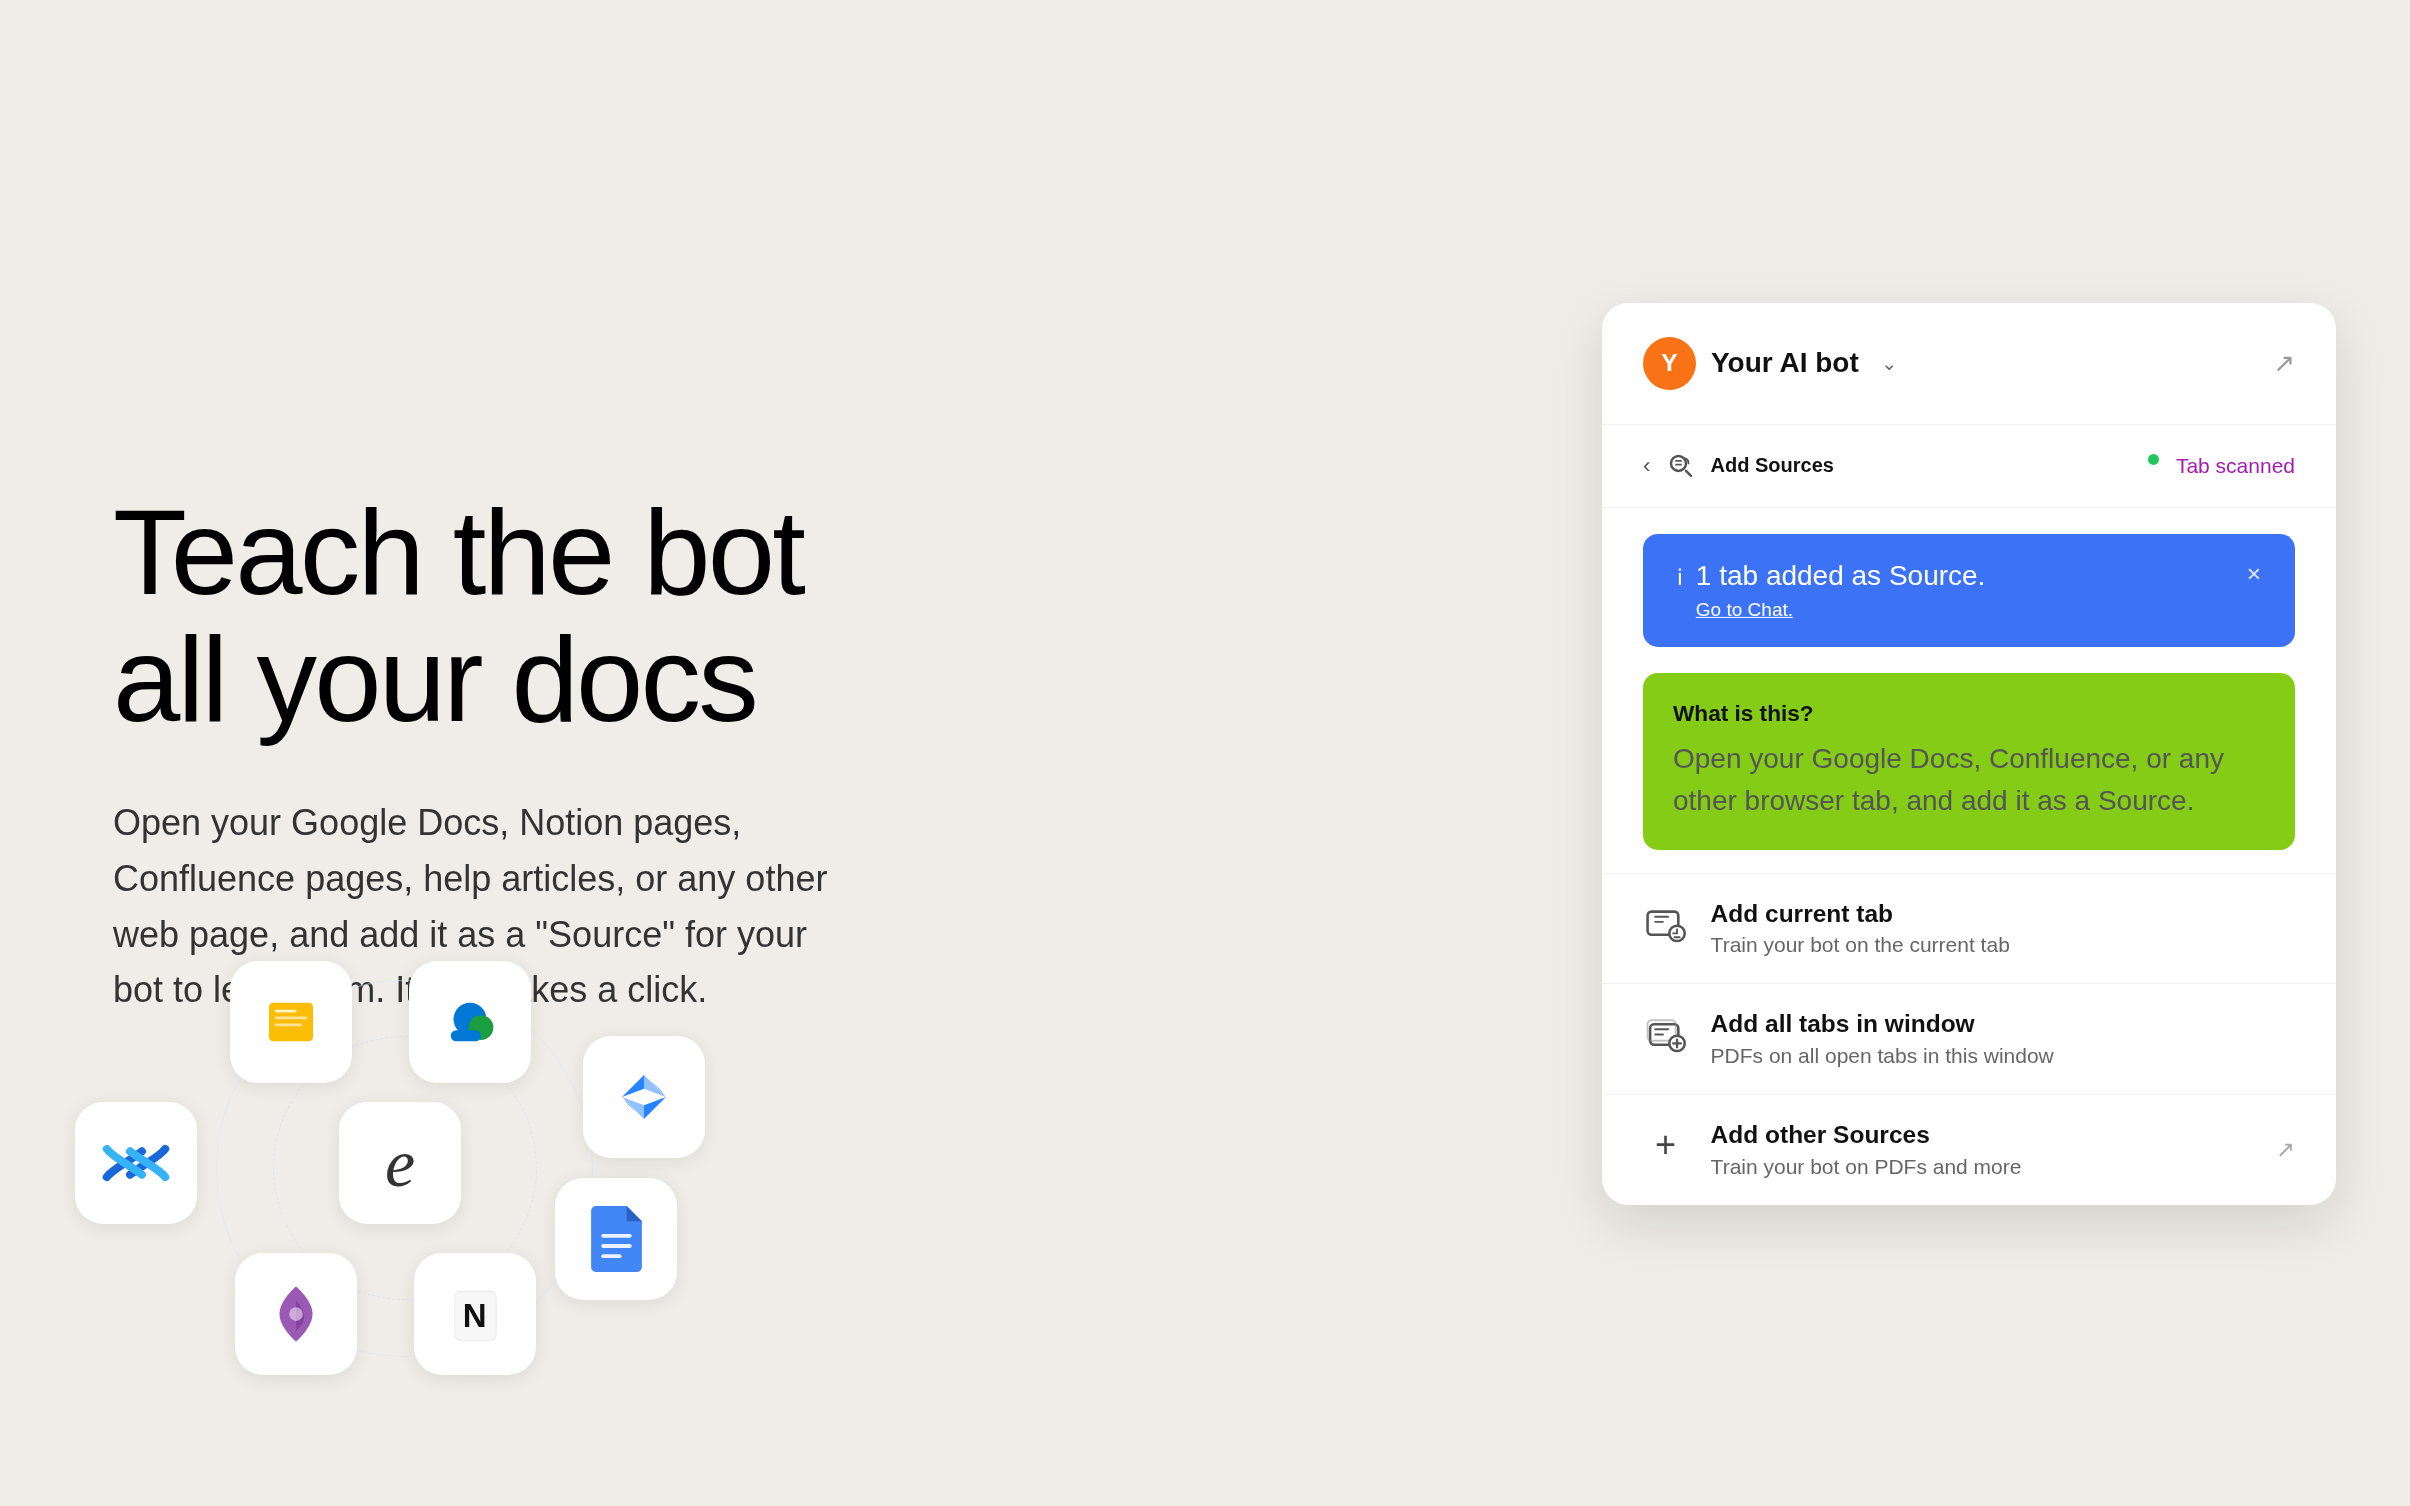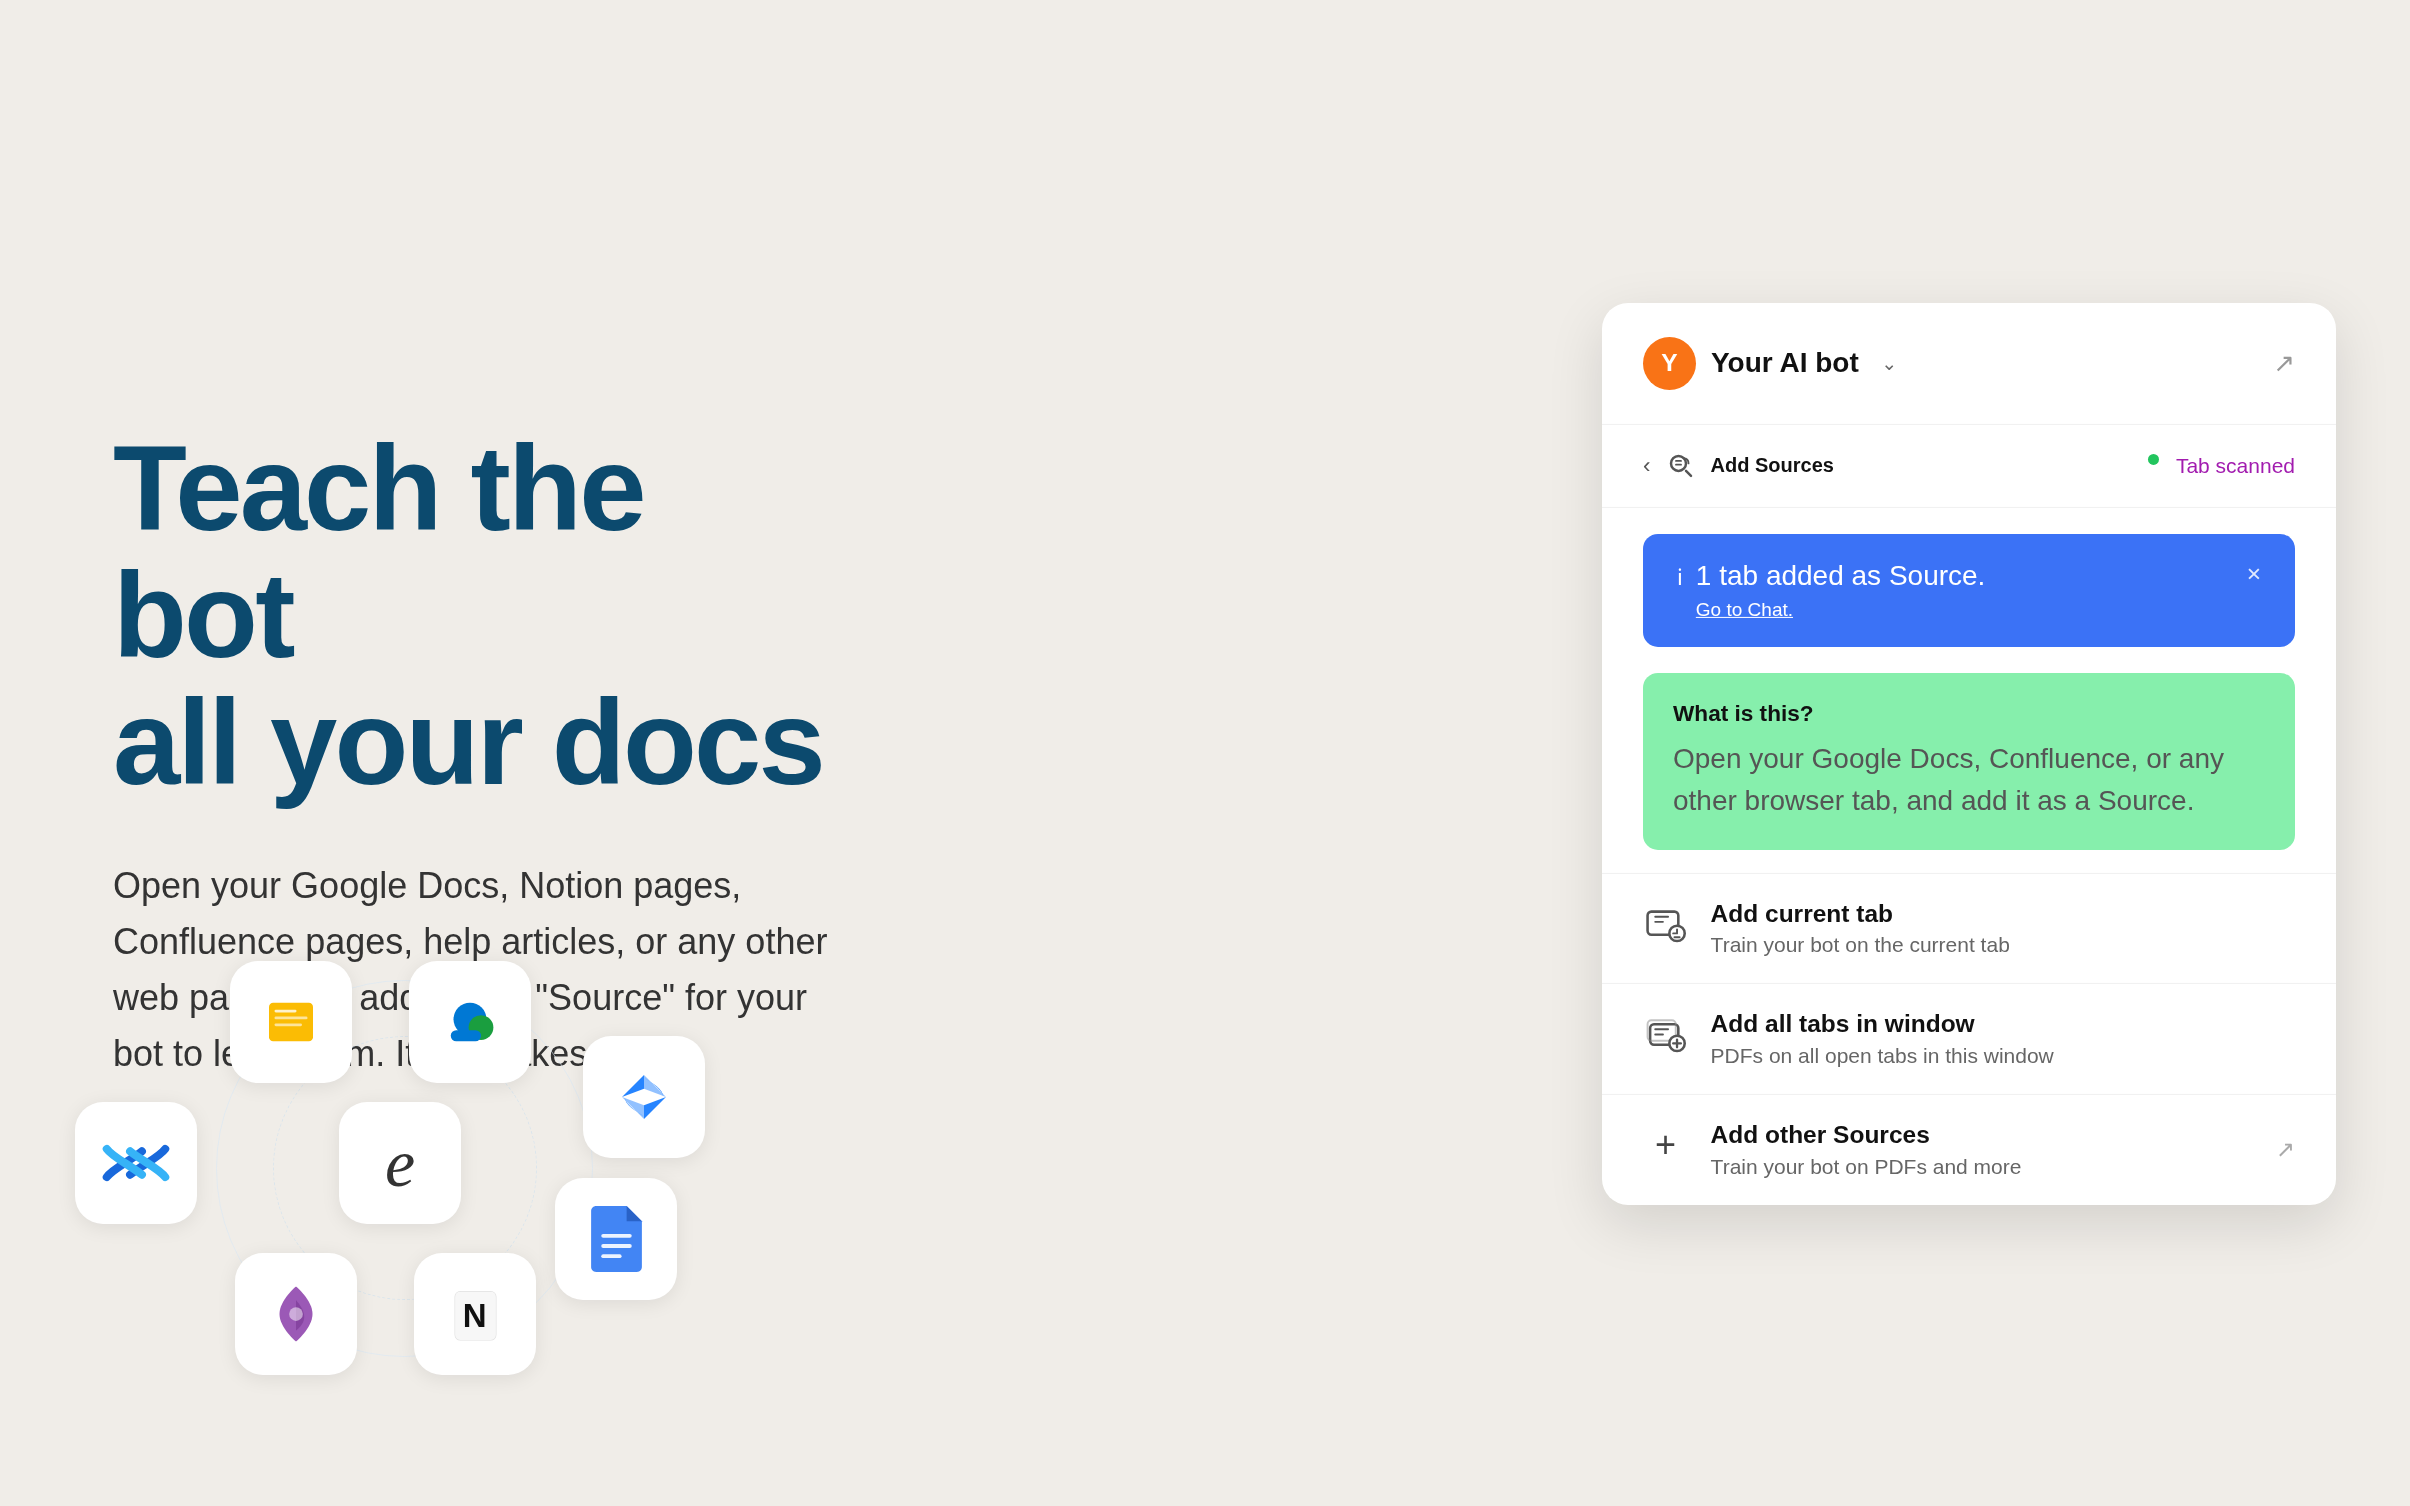--- a/index.html
+++ b/index.html
@@ -16,23 +16,23 @@
     }
 
     .left-section {
       flex: 1;
       padding: 0 0 0 113px;
       max-width: 847px;
     }
 
     .headline {
       font-size: 121px;
-      font-weight: 700;
+      font-weight: 400;
       line-height: 1.05;
-      color: #0c4a6e;
+      color: #000000;
       letter-spacing: -2.8px;
       margin-bottom: 52px;
     }
 
     .subtext {
       font-size: 36px;
       font-weight: 400;
       line-height: 1.55;
       color: #333333;
       max-width: 716px;
@@ -237,21 +237,21 @@
     .close-btn {
       color: white;
       font-size: 24.5px;
       cursor: pointer;
       opacity: 0.85;
     }
 
     
     .what-section {
       margin: 0 41px 22.6px;
-      background: #86efac;
+      background: #84cc16;
       border-radius: 15px;
       padding: 28px 30px;
     }
 
     .what-title {
       font-size: 22.6px;
       font-weight: 700;
       color: #111;
       margin-bottom: 11.3px;
     }

